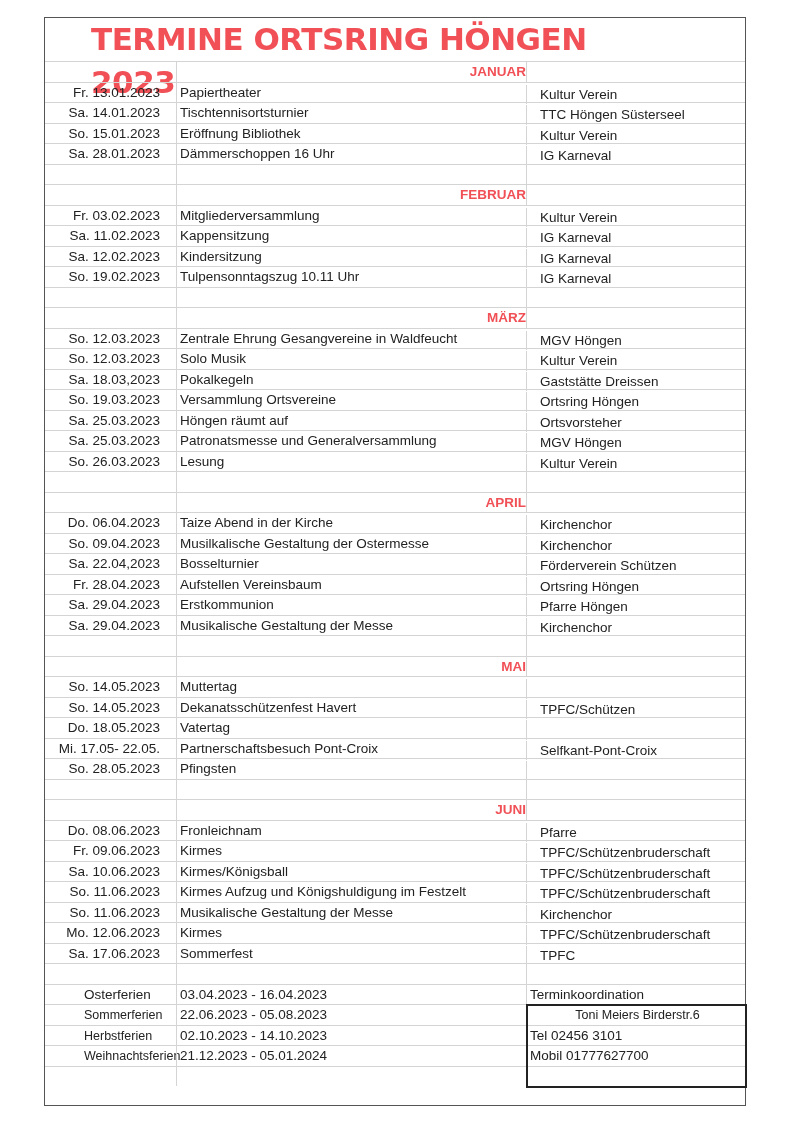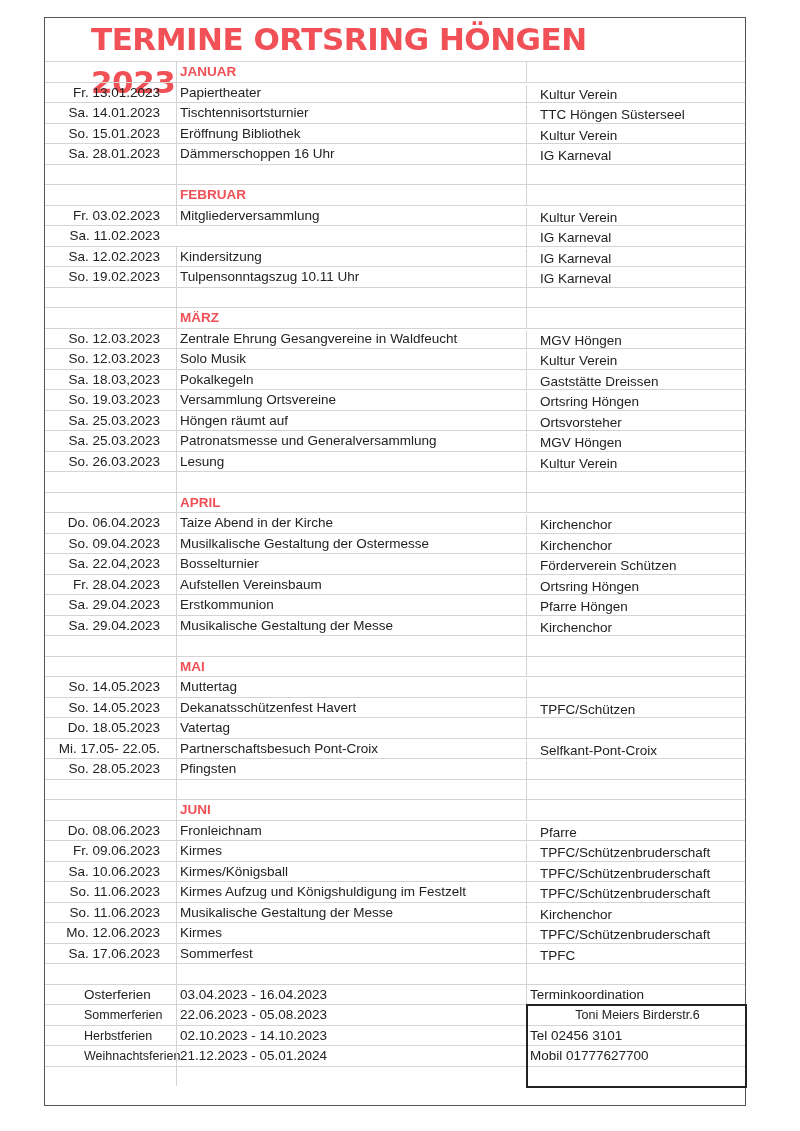--- a/index.html
+++ b/index.html
@@ -11,21 +11,21 @@
            color: #f05056; font-weight: bold; font-size: 31px; line-height: 43px;
            font-family: "DejaVu Sans", sans-serif; letter-spacing: -0.5px; }
   .grid { position: absolute; left: 0; top: 43px; width: 700px; }
   .row { position: relative; height: 20.5px; border-top: 1px solid #d4d4d4; box-sizing: border-box;
          font-size: 13.5px; line-height: 20px; }
   .cell { position: absolute; top: 0; height: 100%; white-space: nowrap; overflow: visible; }
   .c1 { left: 0; width: 131px; text-align: right; padding-right: 16px; box-sizing: border-box; }
   .c1.left { text-align: left; padding-left: 3px; margin-left: 36px; }
   .c2 { left: 131px; width: 350px; padding-left: 3px; box-sizing: border-box; border-left: 1px solid #d4d4d4; }
   .c3 { left: 481px; width: 219px; padding-left: 3px; box-sizing: border-box; border-left: 1px solid #d4d4d4; }
-  .month { color: #f05056; font-weight: bold; text-align: left; font-size: 13.5px; }
+  .month { color: #f05056; font-weight: bold; text-align: right; font-size: 13.5px; }
   .org { top: 2px; padding-left: 13px; }
   .contact { position: absolute; left: 481px; width: 221px; border: 2px solid #222; box-sizing: border-box; pointer-events: none; }
   .small { font-size: 12.5px; text-align: center; }
 </style>
 </head>
 <body>
 
 <div class="sheet">
   <div class="title">TERMINE ORTSRING HÖNGEN 2023</div>
   <div class="grid" id="grid">
@@ -64,20 +64,21 @@
         <div class="cell c2 month">FEBRUAR</div>
         <div class="cell c3"></div>
       </div>
       <div class="row">
         <div class="cell c1">Fr. 03.02.2023</div>
         <div class="cell c2">Mitgliederversammlung</div>
         <div class="cell c3 org">Kultur Verein</div>
       </div>
       <div class="row">
         <div class="cell c1">Sa. 11.02.2023</div>
+        <div class="cell c2">Kappensitzung</div>
         <div class="cell c3 org">IG Karneval</div>
       </div>
       <div class="row">
         <div class="cell c1">Sa. 12.02.2023</div>
         <div class="cell c2">Kindersitzung</div>
         <div class="cell c3 org">IG Karneval</div>
       </div>
       <div class="row">
         <div class="cell c1">So. 19.02.2023</div>
         <div class="cell c2">Tulpensonntagszug 10.11 Uhr</div>

